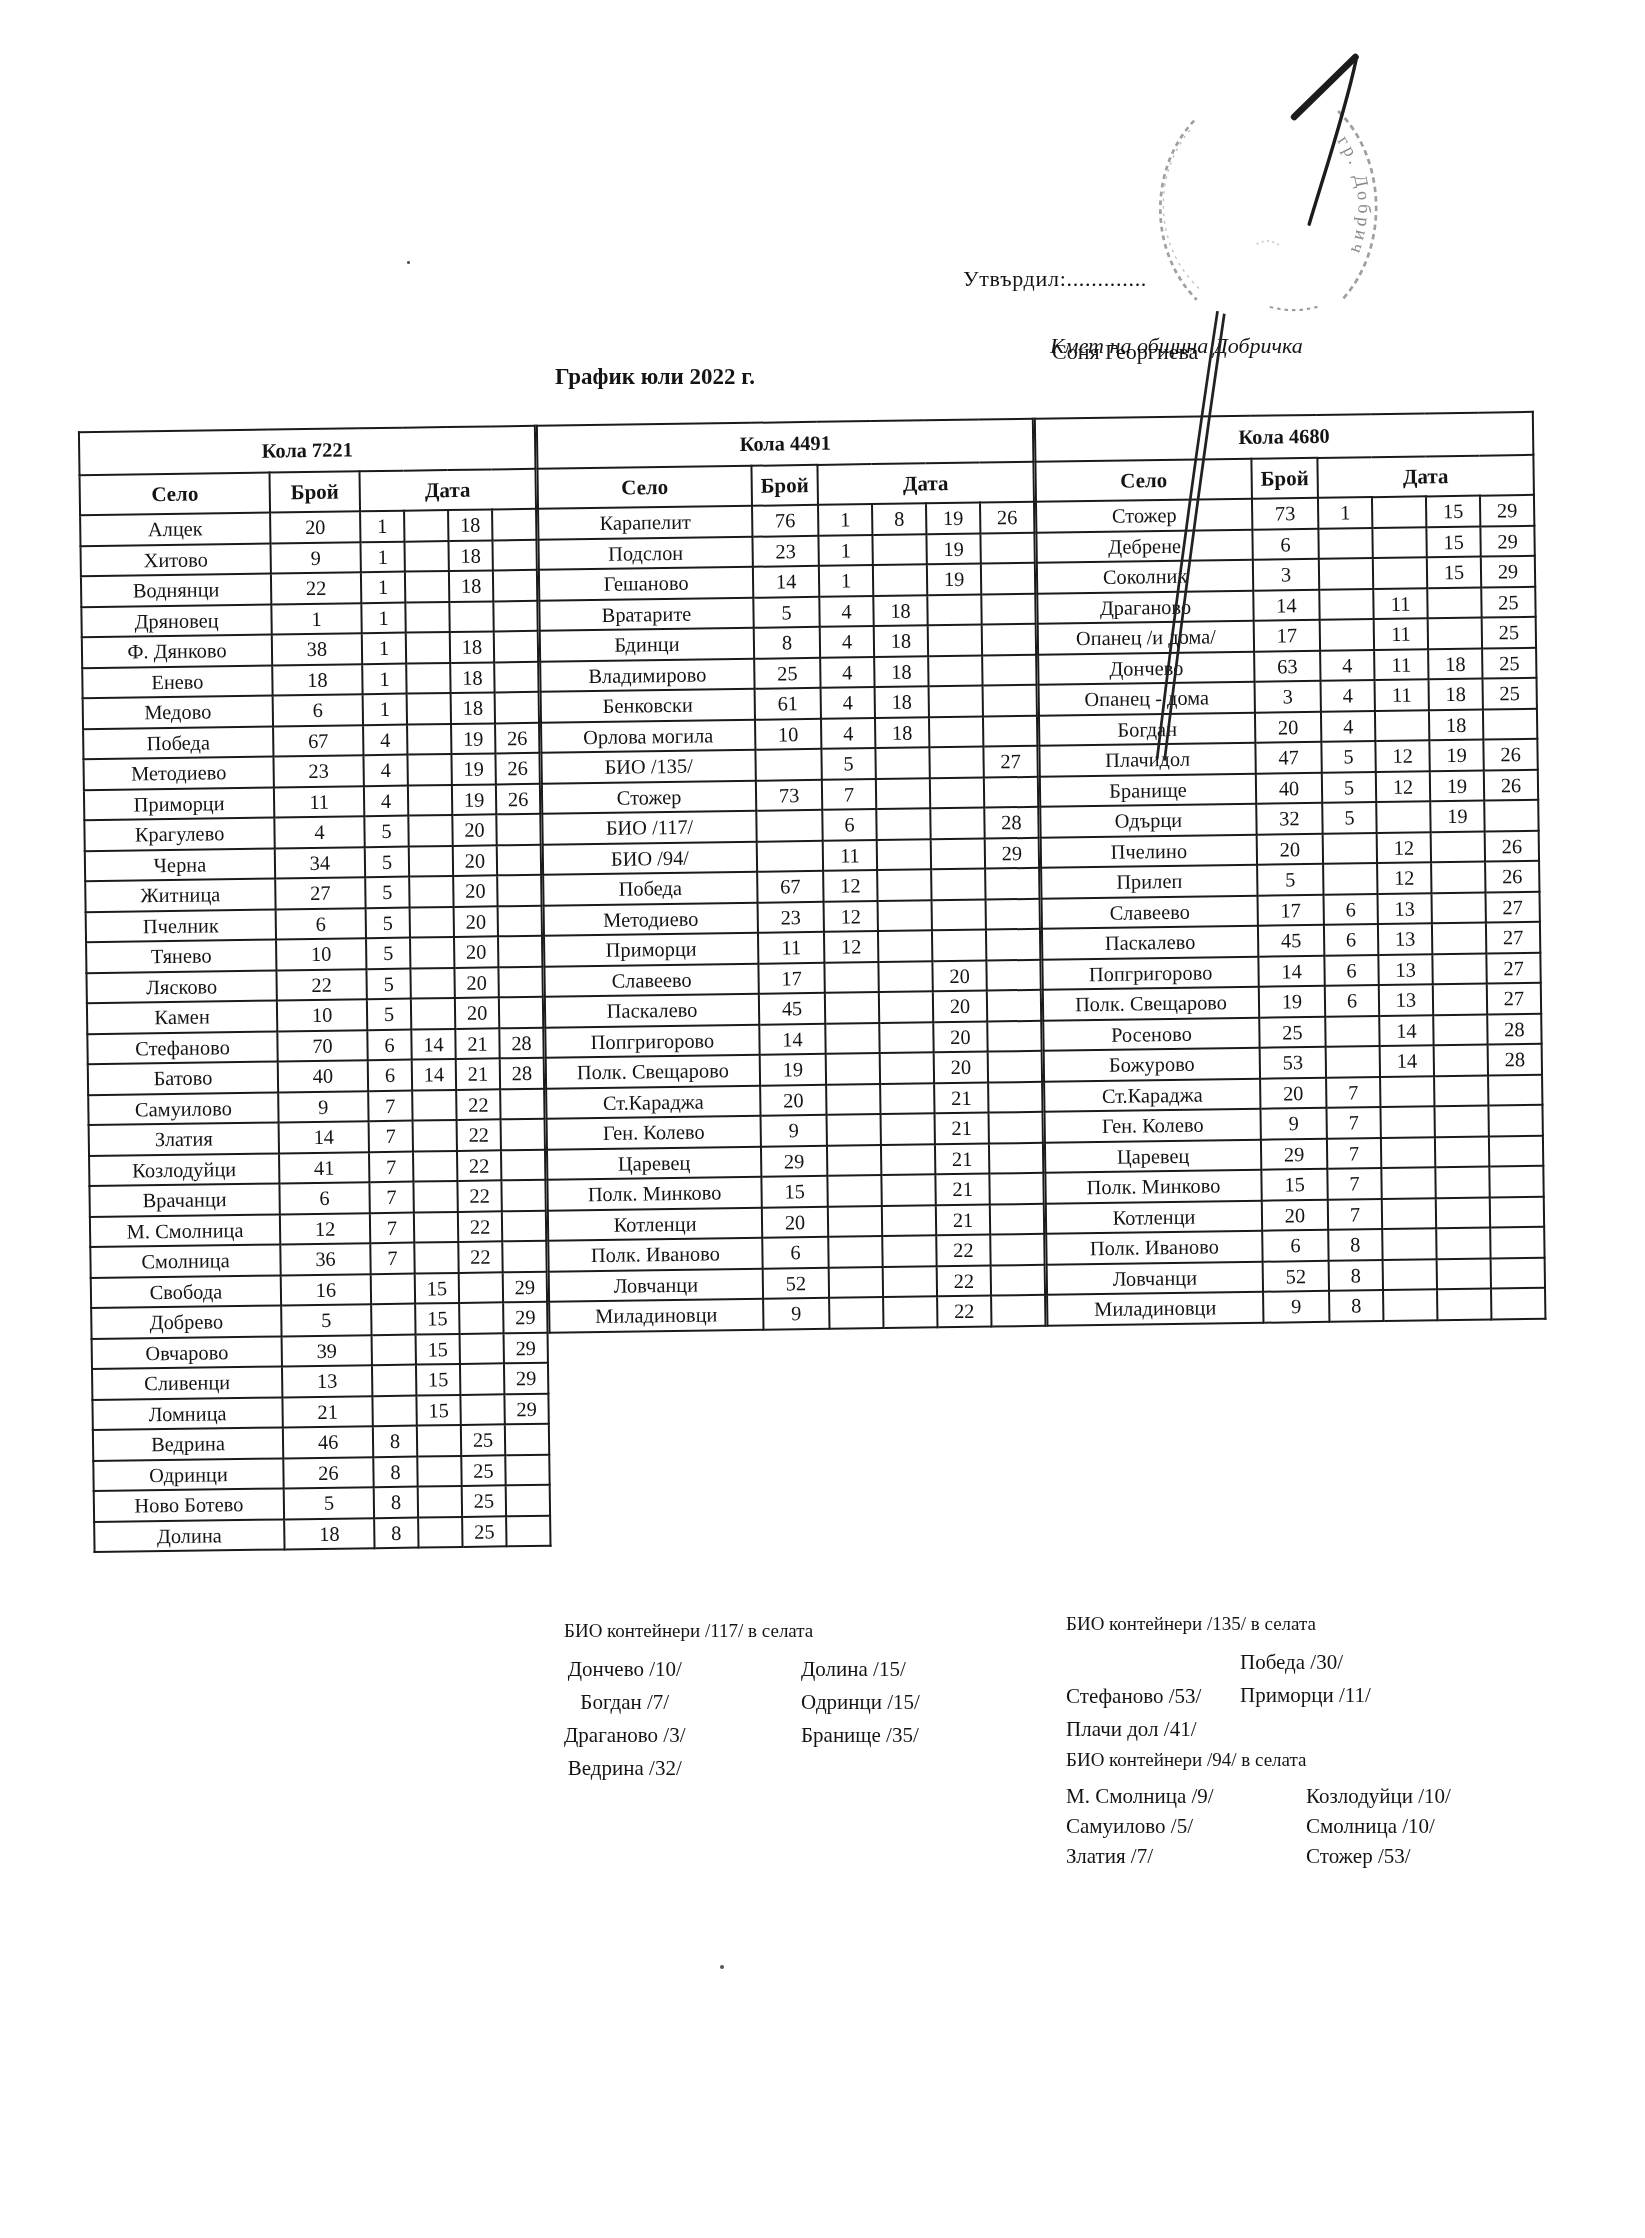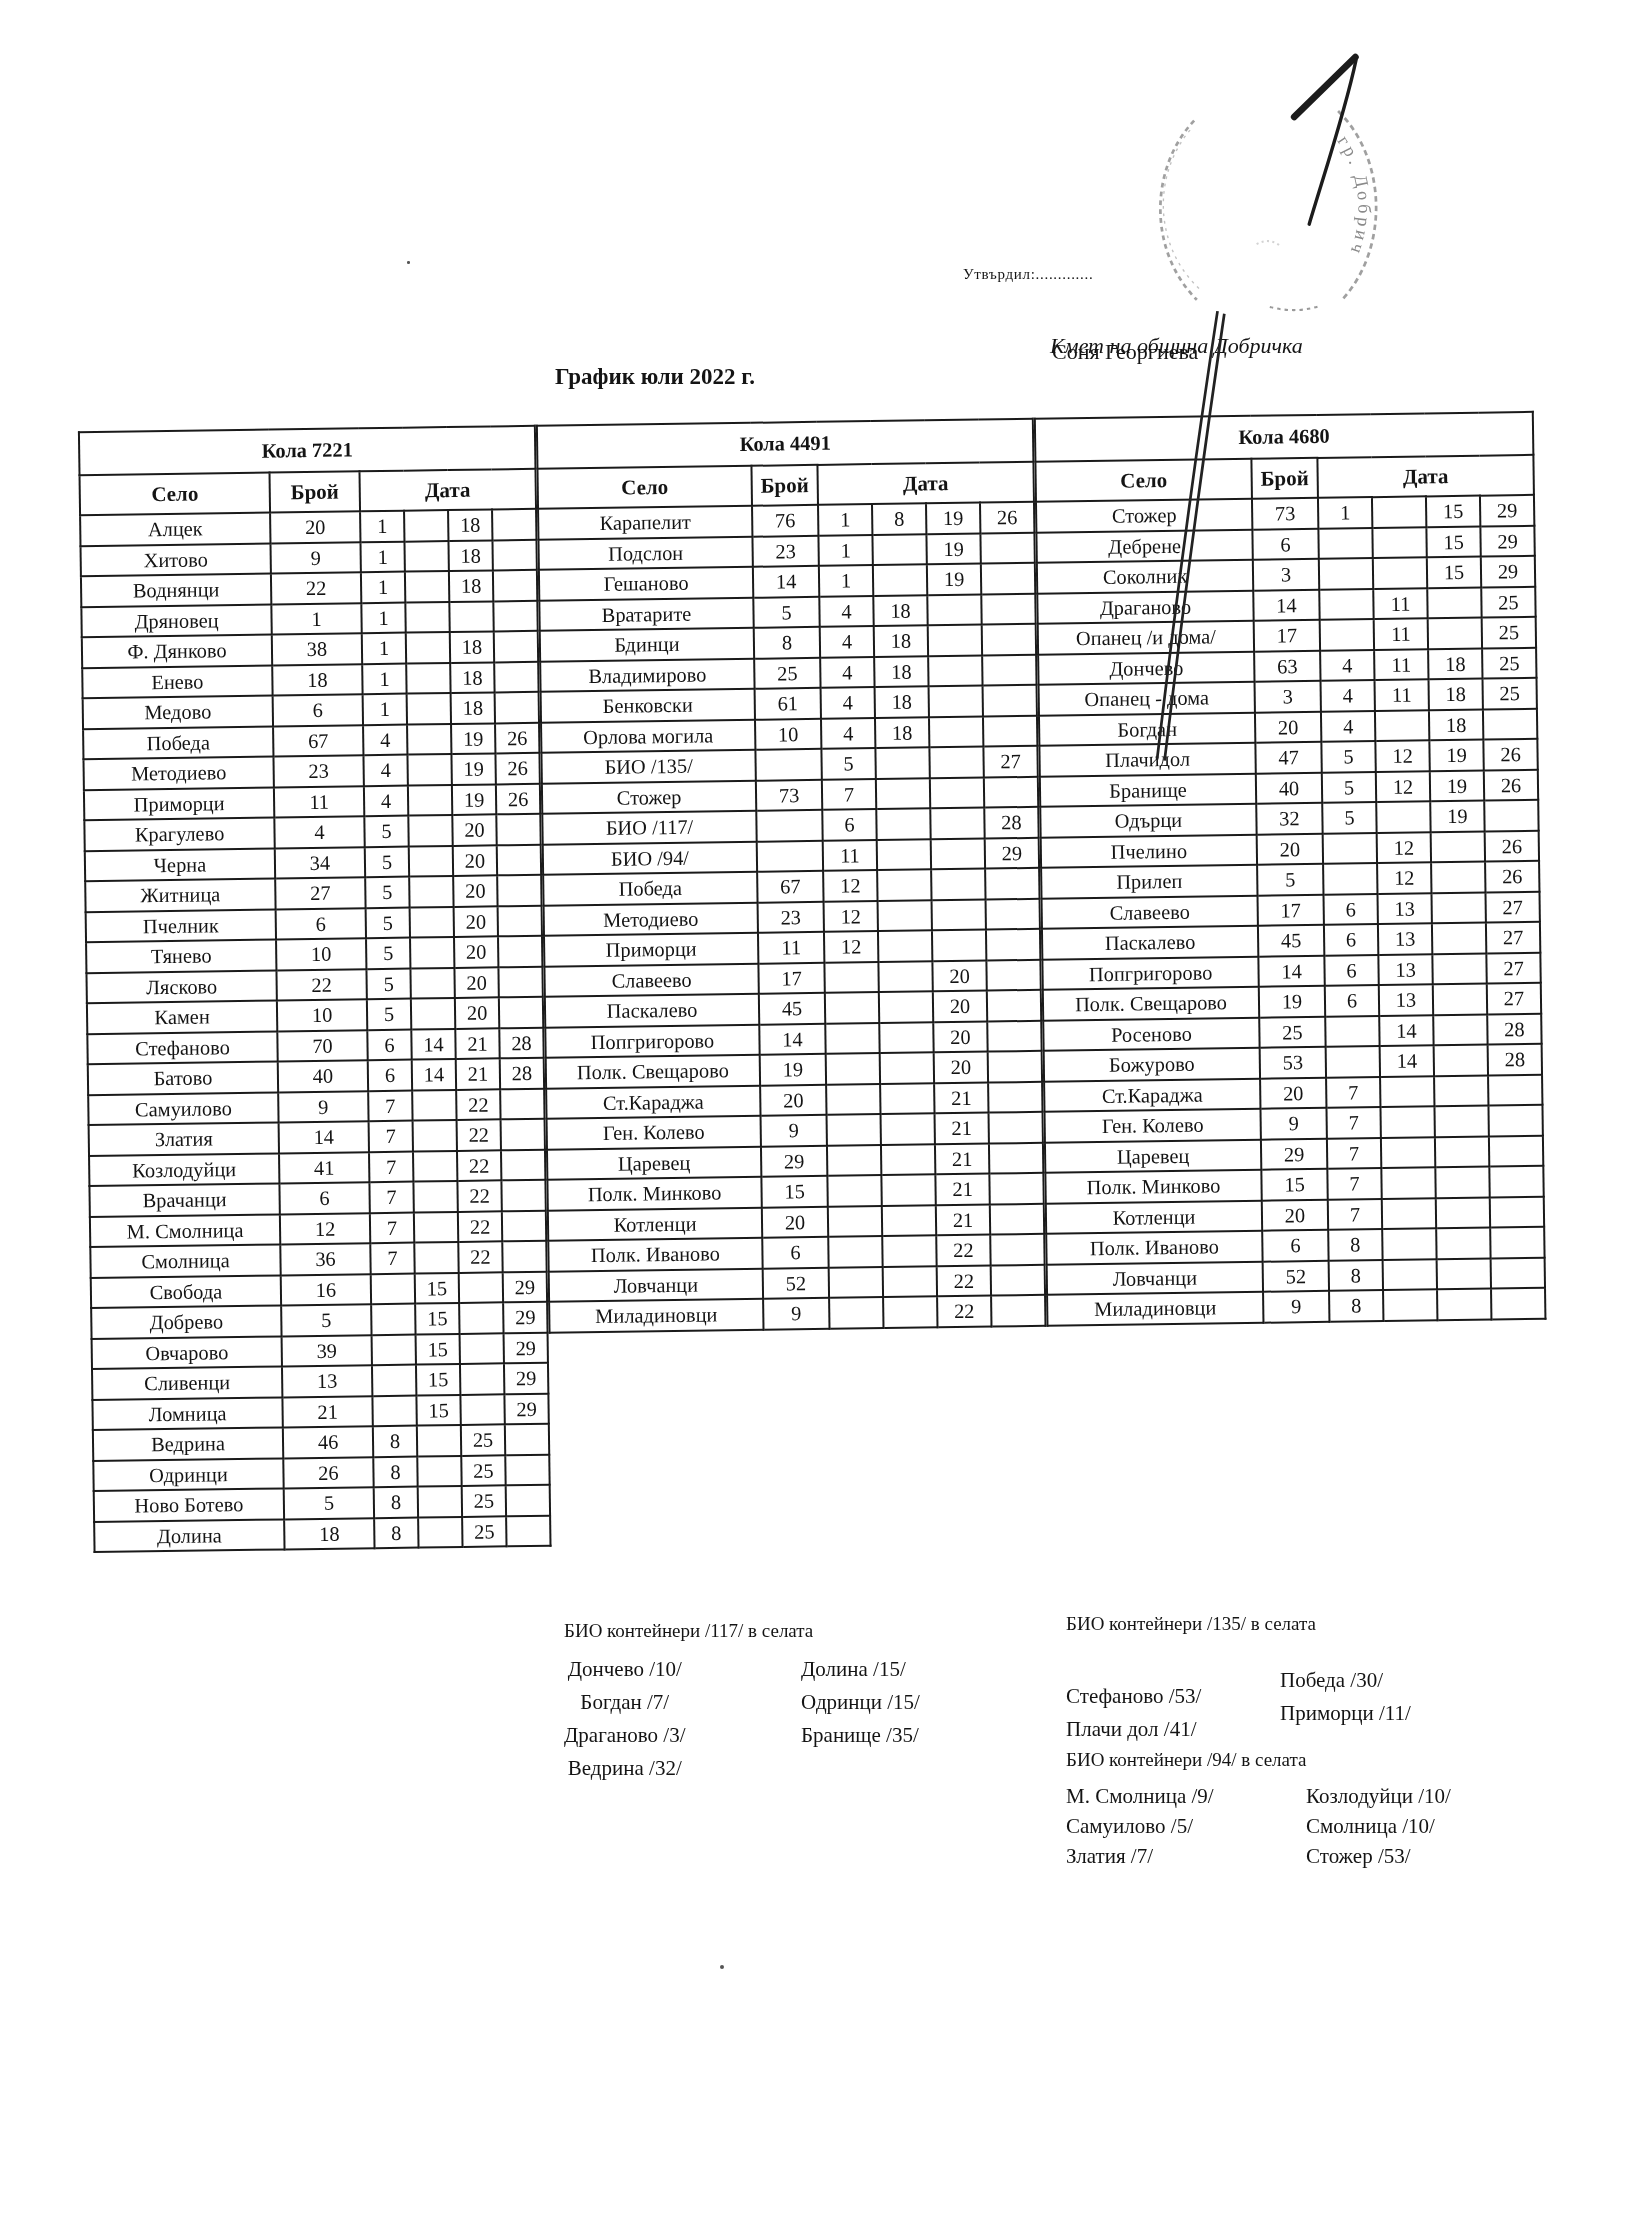--- a/index.html
+++ b/index.html
@@ -5,21 +5,21 @@
   html,body{margin:0;padding:0;background:#e8e8e8;}
   .page{
     position:relative;
     width:1646px;height:2239px;
     background:#ffffff;
     font-family:"Liberation Serif", serif;
     color:#141414;
     overflow:hidden;
   }
   
-  .approve-line{position:absolute;left:963px;top:266px;font-size:15px;letter-spacing:0.7px;}
+  .approve-line{position:absolute;left:963px;top:266px;font-size:22px;letter-spacing:0.7px;}
   .approver-name{position:absolute;left:1052px;top:311px;font-size:22px;margin-top:28px;}
   .approver-title{position:absolute;left:1050px;top:333px;font-size:22px;font-style:italic;}
   .doc-title{position:absolute;left:555px;top:364px;font-size:23px;font-weight:bold;}
   
   .stamp-layer{position:absolute;left:1114px;top:88px;width:292px;height:258px;}
   .ink-layer{position:absolute;left:0;top:0;width:1646px;height:2239px;pointer-events:none;}
   
   .tables-wrap{
     position:absolute;left:78px;top:431px;
     display:flex;align-items:flex-start;
@@ -41,21 +41,21 @@
   .executors{position:absolute;left:560px;top:1427px;font-size:21px;line-height:37px;}
   .bio-head{position:absolute;font-size:19px;font-weight:normal;}
   .bio-col{position:absolute;font-size:21px;}
   .bio-col div{height:33px;}
   .bio-col.tight div{height:30px;}
   #bio117-head{left:564px;top:1620px;}
   #bio117-c1{left:564px;top:1657px;text-align:center;}
   #bio117-c2{left:801px;top:1657px;}
   #bio135-head{left:1066px;top:1613px;}
   #bio135-c1{left:1066px;top:1650px;margin-top:34px;}
-  #bio135-c2{left:1280px;top:1650px;margin-top:18px;}
+  #bio135-c2{left:1240px;top:1650px;}
   #bio94-head{left:1066px;top:1749px;}
   #bio94-c1{left:1066px;top:1784px;}
   #bio94-c2{left:1306px;top:1784px;}
   .dot-noise{position:absolute;width:4.1px;height:4.1px;border-radius:50%;background:#555;}
 </style>
 </head>
 <body>
 
 <div class="page">
 

